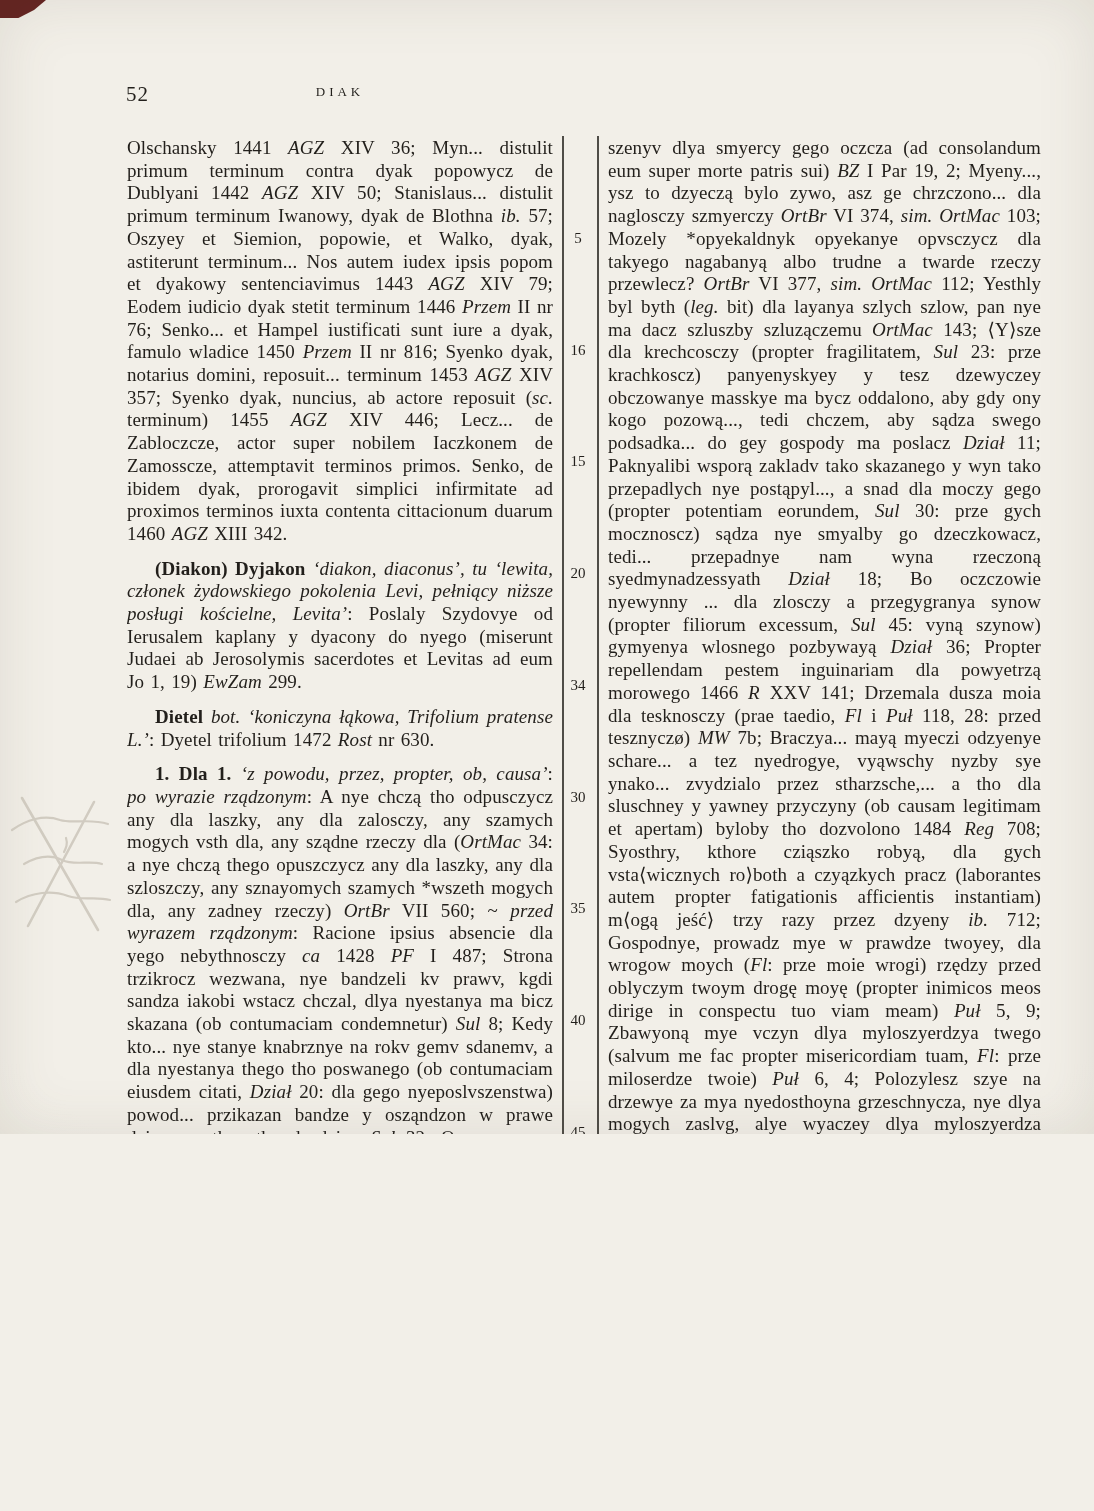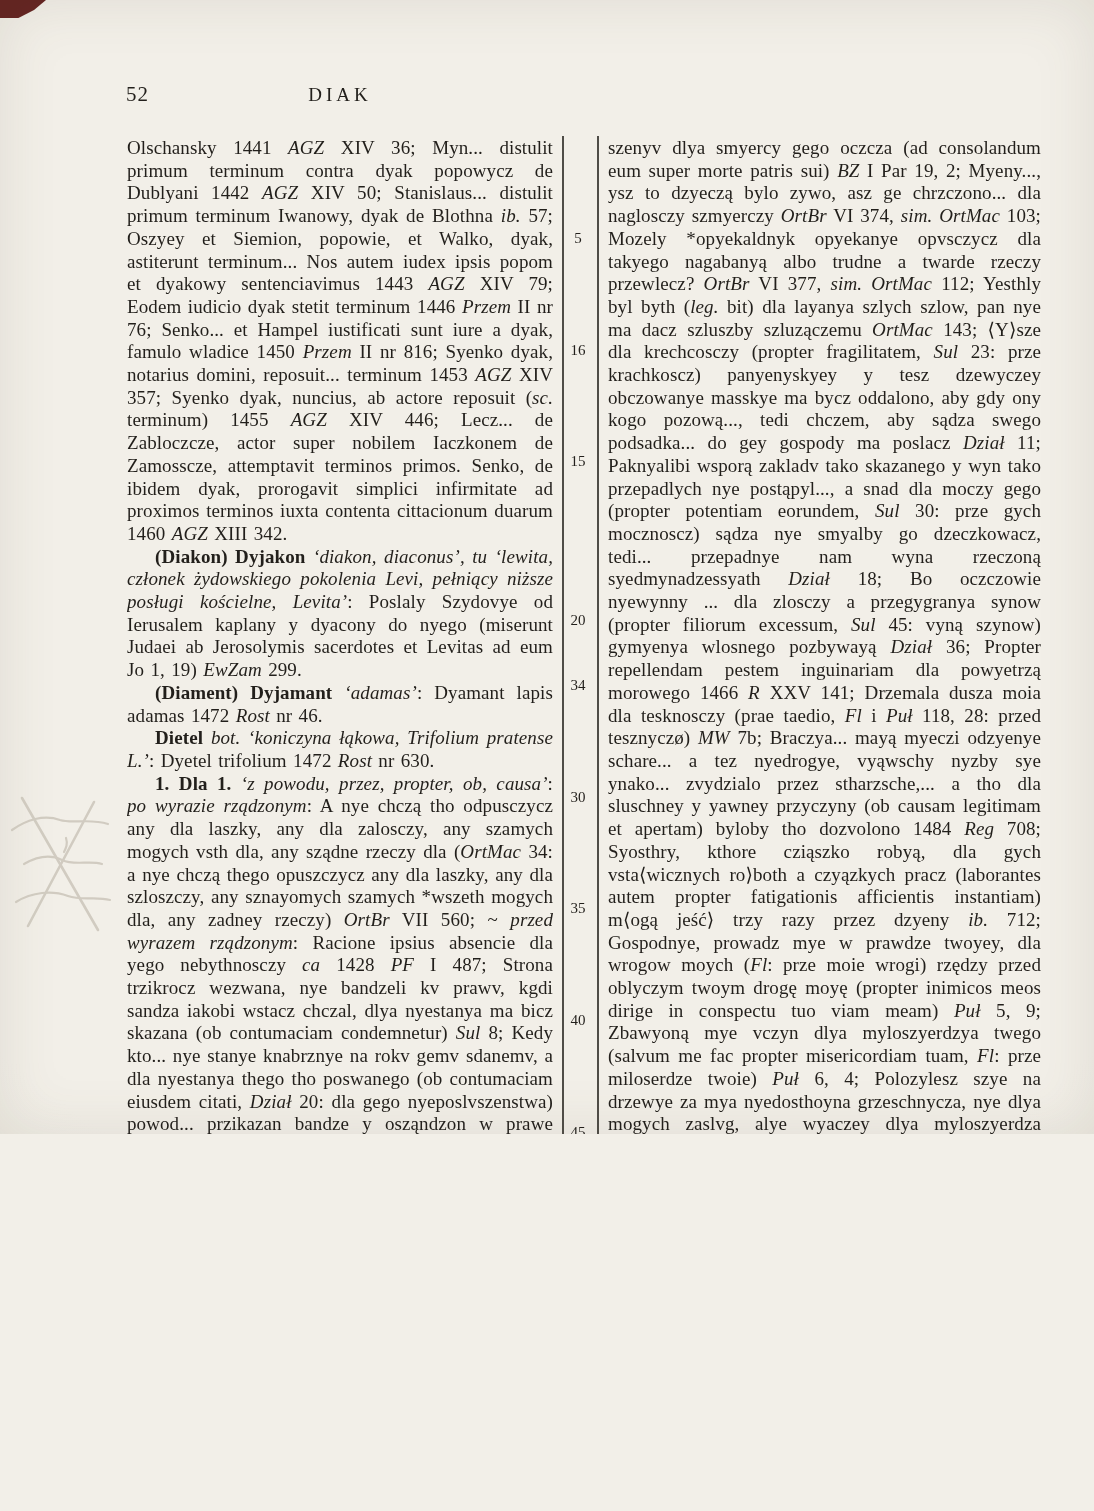--- a/index.html
+++ b/index.html
@@ -7,29 +7,29 @@
   }
   html,body{margin:0;padding:0;}
   body{width:1094px;height:1511px;background:var(--paper);
        font-family:"Liberation Serif","DejaVu Serif",serif;color:var(--ink);}
   .page{position:relative;width:1094px;height:1134px;overflow:hidden;
         background:radial-gradient(ellipse 120% 110% at 50% 45%, var(--paper) 60%, #e9e5db 100%);
         box-shadow:inset 0 0 60px rgba(90,80,60,.12);}
   .corner-mark{position:absolute;left:0;top:0;width:46px;height:18px;background:var(--corner_mark);
         clip-path:polygon(0 0,100% 0,74% 55%,40% 100%,0 100%);opacity:.92;}
   .pageno{position:absolute;left:126px;top:82px;font-size:21px;letter-spacing:1px;}
-  .colhead{position:absolute;top:84px;font-size:19px;letter-spacing:4px;text-align:center;}
+  .colhead{position:absolute;top:84px;font-size:13px;letter-spacing:4px;text-align:center;}
   .colhead.left{left:127px;width:426px;}
   .colhead.right{left:608px;width:433px;}
   .col{position:absolute;top:137px;text-align:justify;font-size:19px;line-height:22.7px;
        word-spacing:1.5px;letter-spacing:.1px;overflow:hidden;}
   .col-left{left:127px;width:426px;height:1290px;}
   .col-right{left:608px;width:433px;height:1290px;}
   .para{margin:0;}
-  .para.indent{text-indent:28px;}
+  .para.indent{text-indent:28px;margin-top:12px;}
   .para b{font-weight:700;}
   .rule{position:absolute;top:136px;height:1260px;width:1.5px;background:var(--rule);opacity:.85;}
   .rule-l{left:562px;}
   .rule-r{left:597px;}
   .gutter{position:absolute;left:560px;top:0;width:40px;height:1511px;}
   .lineno{position:absolute;left:0;width:36px;text-align:center;font-size:15px;color:var(--ink);}
   .scribble{position:absolute;left:6px;top:786px;width:112px;height:154px;opacity:.75;}
 </style>
 </head>
 <body>
@@ -50,33 +50,32 @@
       <path d="M88 16 L 22 140" stroke-width="2.6"></path>
     </g>
   </svg>
 
   <div class="rule rule-l"></div>
   <div class="rule rule-r"></div>
   <div class="gutter">
       <div class="lineno" style="top: 230px;">5</div>
       <div class="lineno" style="top: 341.7px;">16</div>
       <div class="lineno" style="top: 453.4px;">15</div>
-      <div class="lineno" style="top: 565.1px; margin-top: 47px;">20</div>
+      <div class="lineno" style="top: 565.1px;">20</div>
       <div class="lineno" style="top: 676.8px;">34</div>
       <div class="lineno" style="top: 788.5px;">30</div>
       <div class="lineno" style="top: 900.2px;">35</div>
       <div class="lineno" style="top: 1011.9px;">40</div>
       <div class="lineno" style="top: 1123.6px;">45</div>
       <div class="lineno" style="top: 1235.3px;">50</div>
       <div class="lineno" style="top: 1347px;">24</div>
     </div>
 
   <div class="col col-left">
       <p class="para">Olschansky 1441 <i>AGZ</i> XIV 36; Myn... distulit primum terminum contra dyak popowycz de Dublyani 1442 <i>AGZ</i> XIV 50; Stanislaus... distulit primum terminum Iwanowy, dyak de Blothna <i>ib.</i> 57; Oszyey et Siemion, popowie, et Walko, dyak, astiterunt terminum... Nos autem iudex ipsis popom et dyakowy sentenciavimus 1443 <i>AGZ</i> XIV 79; Eodem iudicio dyak stetit terminum 1446 <i>Przem</i> II nr 76; Senko... et Hampel iustificati sunt iure a dyak, famulo wladice 1450 <i>Przem</i> II nr 816; Syenko dyak, notarius domini, reposuit... terminum 1453 <i>AGZ</i> XIV 357; Syenko dyak, nuncius, ab actore reposuit (<i>sc.</i> terminum) 1455 <i>AGZ</i> XIV 446; Lecz... de Zabloczcze, actor super nobilem Iaczkonem de Zamosscze, attemptavit terminos primos. Senko, de ibidem dyak, prorogavit simplici infirmitate ad proximos terminos iuxta contenta cittacionum duarum 1460 <i>AGZ</i> XIII 342.</p>
       <p class="para indent"><b>(Diakon) Dyjakon</b> <i>‘diakon, diaconus’, tu ‘lewita, członek żydowskiego pokolenia Levi, pełniący niższe posługi kościelne, Levita’</i>: Poslaly Szydovye od Ierusalem kaplany y dyacony do nyego (miserunt Judaei ab Jerosolymis sacerdotes et Levitas ad eum Jo 1, 19) <i>EwZam</i> 299.</p>
-      <p class="para indent"><b>(Diament) Dyjamant</b> <i>‘adamas’</i>: Dyamant lapis adamas 1472 <i>Rost</i> nr 46.</p>
       <p class="para indent"><b>Dietel</b> <i>bot. ‘koniczyna łąkowa, Trifolium pratense L.’</i>: Dyetel trifolium 1472 <i>Rost</i> nr 630.</p>
       <p class="para indent"><b>1. Dla 1.</b> <i>‘z powodu, przez, propter, ob, causa’</i>: <i>po wyrazie rządzonym</i>: A nye chczą tho odpusczycz any dla laszky, any dla zalosczy, any szamych mogych vsth dla, any sządne rzeczy dla (<i>OrtMac</i> 34: a nye chczą thego opuszczycz any dla laszky, any dla szloszczy, any sznayomych szamych *wszeth mogych dla, any zadney rzeczy) <i>OrtBr</i> VII 560; ~ <i>przed wyrazem rządzonym</i>: Racione ipsius absencie dla yego nebythnosczy <i>ca</i> 1428 <i>PF</i> I 487; Strona trzikrocz wezwana, nye bandzeli kv prawv, kgdi sandza iakobi wstacz chczal, dlya nyestanya ma bicz skazana (ob contumaciam condemnetur) <i>Sul</i> 8; Kedy kto... nye stanye knabrznye na rokv gemv sdanemv, a dla nyestanya thego tho poswanego (ob contumaciam eiusdem citati, <i>Dział</i> 20: dla gego nyeposlvszenstwa) powod... przikazan bandze y osząndzon w prawe dzirzenye they tho dzedziny <i>Sul</i> 32; Oczecz, szyn, dwch swąthy, bog w troyczy yedyny, racz bycz sz namy y s vamy. Dlą thych slow szmowyenya ma bych pochwalona y posdrowyona dzyewycza panna Maria 1450 <i>MacDod</i> 120; Poslal Dauid ku gego vcye-</p>
     </div>
   <div class="col col-right">
       <p class="para">szenyv dlya smyercy gego oczcza (ad consolandum eum super morte patris sui) <i>BZ</i> I Par 19, 2; Myeny..., ysz to dzyeczą bylo zywo, asz ge chrzczono... dla naglosczy szmyerczy <i>OrtBr</i> VI 374, <i>sim. OrtMac</i> 103; Mozely *opyekaldnyk opyekanye opvsczycz dla takyego nagabanyą albo trudne a twarde rzeczy przewlecz? <i>OrtBr</i> VI 377, <i>sim. OrtMac</i> 112; Yesthly byl byth (<i>leg.</i> bit) dla layanya szlych szlow, pan nye ma dacz szluszby szluzączemu <i>OrtMac</i> 143; ⟨Y⟩sze dla krechcosczy (propter fragilitatem, <i>Sul</i> 23: prze krachkoscz) panyenyskyey y tesz dzewyczey obczowanye masskye ma bycz oddalono, aby gdy ony kogo pozową..., tedi chczem, aby sądza swego podsadka... do gey gospody ma poslacz <i>Dział</i> 11; Paknyalibi wsporą zakladv tako skazanego y wyn tako przepadlych nye postąpyl..., a snad dla moczy gego (propter potentiam eorundem, <i>Sul</i> 30: prze gych mocznoscz) sądza nye smyalby go dzeczkowacz, tedi... przepadnye nam wyna rzeczoną syedmynadzessyath <i>Dział</i> 18; Bo oczczowie nyewynny ... dla zlosczy a przegygranya synow (propter filiorum excessum, <i>Sul</i> 45: vyną szynow) gymyenya wlosnego pozbywayą <i>Dział</i> 36; Propter repellendam pestem inguinariam dla powyetrzą morowego 1466 <i>R</i> XXV 141; Drzemala dusza moia dla tesknosczy (prae taedio, <i>Fl</i> i <i>Puł</i> 118, 28: przed tesznyczø) <i>MW</i> 7b; Braczya... mayą myeczi odzyenye schare... a tez nyedrogye, vyąwschy nyzby sye ynako... zvydzialo przez stharzsche,... a tho dla sluschney y yawney przyczyny (ob causam legitimam et apertam) byloby tho dozvolono 1484 <i>Reg</i> 708; Syosthry, kthore cziąszko robyą, dla gych vsta⟨wicznych ro⟩both a czyązkych pracz (laborantes autem propter fatigationis afficientis instantiam) m⟨ogą jeść⟩ trzy razy przez dzyeny <i>ib.</i> 712; Gospodnye, prowadz mye w prawdze twoyey, dla wrogow moych (<i>Fl</i>: prze moie wrogi) rzędzy przed oblyczym twoym drogę moyę (propter inimicos meos dirige in conspectu tuo viam meam) <i>Puł</i> 5, 9; Zbawyoną mye vczyn dlya myloszyerdzya twego (salvum me fac propter misericordiam tuam, <i>Fl</i>: prze miloserdze twoie) <i>Puł</i> 6, 4; Polozylesz szye na drzewye za mya nyedosthoyna grzeschnycza, nye dlya mogych zaslvg, alye wyaczey dlya myloszyerdza szwego <i>Naw</i> 165; Zyona Pylatowa poslala ku Pylatowy szwoye szluge rzekąncz, ysby wyelye w[y]e sznye cyrpyala dla Jezusza XV <i>p. post. RozmPam</i> 474; Slusznye, Chryste,... w poganszką nasz rąka dawasch, dla grzechow naszych nycz nye dbasz, w sthaley wyerze nasz doszwyączasz XV <i>ex. MacDod</i> 138; Krolyk...</p>
     </div>
 </div>
 
 </body></html>

